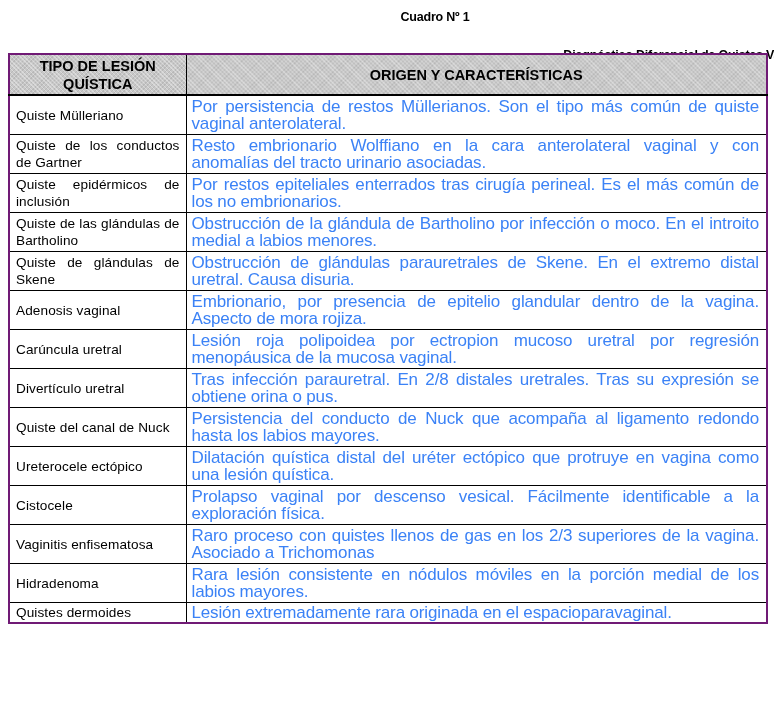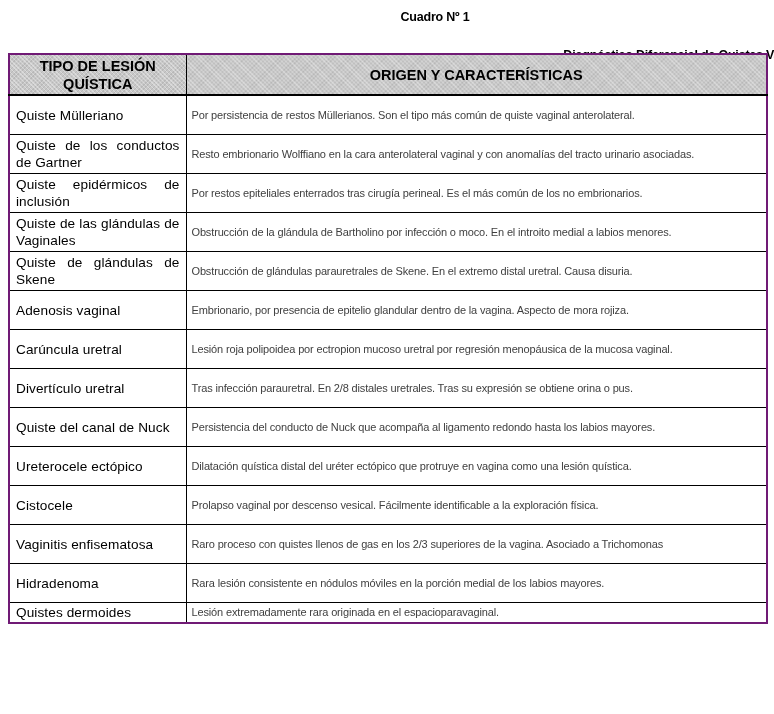--- a/index.html
+++ b/index.html
@@ -65,23 +65,23 @@
     table.ddx tr.row.short td { height: 19px; }
     table.ddx td.tipo {
       font-weight: normal;
       text-align: justify;
       text-align-last: left;
       letter-spacing: 0.1px;
     }
     table.ddx td.origen {
       text-align: justify;
       text-align-last: left;
-      font-size: 11px;
+      font-size: 17px;
       letter-spacing: -0.15px;
-      color: #404040;
+      color: #3b82f6;
       padding-left: 5px;
       padding-right: 7px;
     }
   </style>
 </head>
 <body>
 
 <div class="caption line1">Cuadro Nº 1</div>
 <div class="caption line2">Diagnóstico Diferencial de Quistes Vaginales</div>
 
@@ -103,21 +103,21 @@
     </tr>
     <tr class="row">
       <td class="tipo">Quiste de los conductos de Gartner</td>
       <td class="origen">Resto embrionario Wolffiano en la cara anterolateral vaginal y con anomalías del tracto urinario asociadas.</td>
     </tr>
     <tr class="row">
       <td class="tipo">Quiste epidérmicos de inclusión</td>
       <td class="origen">Por restos epiteliales enterrados tras cirugía perineal. Es el más común de los no embrionarios.</td>
     </tr>
     <tr class="row">
-      <td class="tipo">Quiste de las glándulas de Vaginales</td>
+      <td class="tipo">Quiste de las glándulas de Bartholino</td>
       <td class="origen">Obstrucción de la glándula de Bartholino por infección o moco. En el introito medial a labios menores.</td>
     </tr>
     <tr class="row">
       <td class="tipo">Quiste de glándulas de Skene</td>
       <td class="origen">Obstrucción de glándulas parauretrales de Skene. En el extremo distal uretral. Causa disuria.</td>
     </tr>
     <tr class="row">
       <td class="tipo">Adenosis vaginal</td>
       <td class="origen">Embrionario, por presencia de epitelio glandular dentro de la vagina. Aspecto de mora rojiza.</td>
     </tr>

